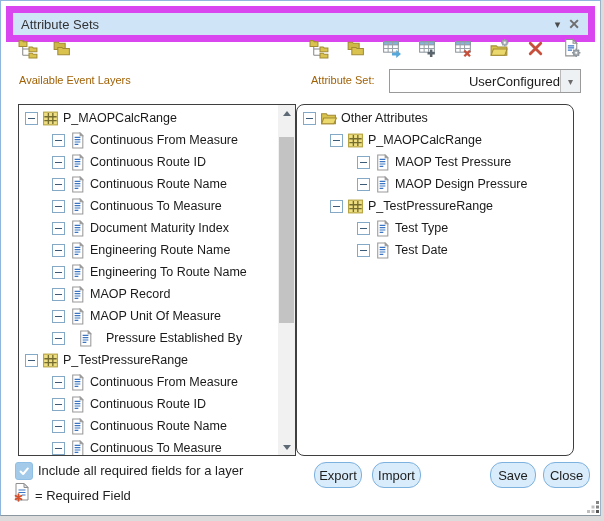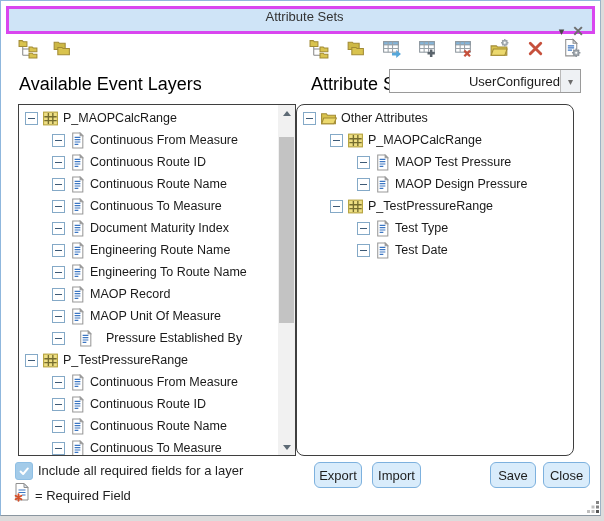--- a/index.html
+++ b/index.html
@@ -10,39 +10,39 @@
     -webkit-font-smoothing:antialiased;
   }
   .dialog{
     position:absolute;left:0;top:0;width:599px;height:514px;
     background:#ffffff;border:1px solid #8fb7dd;
     border-right-color:#9db3c5;border-bottom-color:#8a96a0;
   }
   
   .titlebar{
     position:absolute;left:5px;top:5px;right:5px;height:22px;
-    background:#cfe4f7;border:3px solid #d946ef;
-    display:flex;align-items:center;flex-direction:column;
+    background:#cfe4f7;border:7px solid #d946ef;
+    display:flex;align-items:center;
   }
   .titlebar .title{margin-left:8px;font-size:13px;color:#333;}
   .title-controls{margin-left:auto;display:flex;align-items:center;gap:8px;margin-right:8px;}
   .tb-btn{cursor:default;color:#5a5a5a;display:flex;align-items:center;justify-content:center;}
   .collapse-glyph{font-size:11px;color:#4a4a4a;line-height:1;}
   .close-glyph{font-size:14px;font-weight:bold;color:#6e6e6e;line-height:1;}
   
   .toolbar{position:absolute;top:35px;display:flex;}
   .toolbar-left{left:15px;gap:9px;}
   .toolbar-right{left:306px;gap:12px;}
   .tool-btn{
     width:24px;height:24px;border:none;background:transparent;padding:0;margin:0;
     display:flex;align-items:center;justify-content:center;
   }
   .tool-btn svg{display:block;}
   
-  .lbl{position:absolute;font-size:18px;color:#000000;}
+  .lbl{position:absolute;font-size:11px;color:#a16207;}
   #lbl-available{left:18px;top:73px;}
   #lbl-attrset{left:310px;top:73px;}
   .combobox{
     position:absolute;left:388px;top:68px;width:190px;height:22px;
     background:#fff;border:1px solid #9a9a9a;display:flex;align-items:center;text-align:right;
   }
   .combobox .cb-value{flex:1;font-size:13px;color:#1c1c1c;padding-left:5px;}
   .combobox .cb-btn{
     width:19px;height:100%;background:#eef1f4;border-left:1px solid #b9b9b9;
     display:flex;align-items:center;justify-content:center;font-size:10px;color:#6b6b6b;
@@ -76,21 +76,21 @@
   
   .checkbox{
     position:absolute;left:14px;top:461px;width:16px;height:16px;border-radius:3px;
     background:#a3cbe9;border:1px solid #8fbfe4;display:flex;align-items:center;justify-content:center;
   }
   #lbl-include{left:37px;top:462px;font-size:13px;color:#1f1f1f;}
   .legend-icon{position:absolute;left:12px;top:481px;width:18px;height:21px;}
   #lbl-required{left:34px;top:487px;font-size:13px;color:#1f1f1f;}
   .btn{
     position:absolute;top:461px;height:26px;box-sizing:border-box;
-    background:#d9ecfb;border:1px solid #7db1de;border-radius:6px;
+    background:#d9ecfb;border:1px solid #7db1de;border-radius:12px;
     font-family:"Liberation Sans",sans-serif;font-size:13px;color:#1d1d1d;
     display:flex;align-items:center;justify-content:center;padding:0;
   }
   #btn-export{left:313px;width:48px;}
   #btn-import{left:371px;width:49px;}
   #btn-save{left:489px;width:46px;}
   #btn-close{left:542px;width:47px;}
   .grip{position:absolute;right:4px;bottom:7px;width:14px;height:14px;}
 </style>
 </head>

